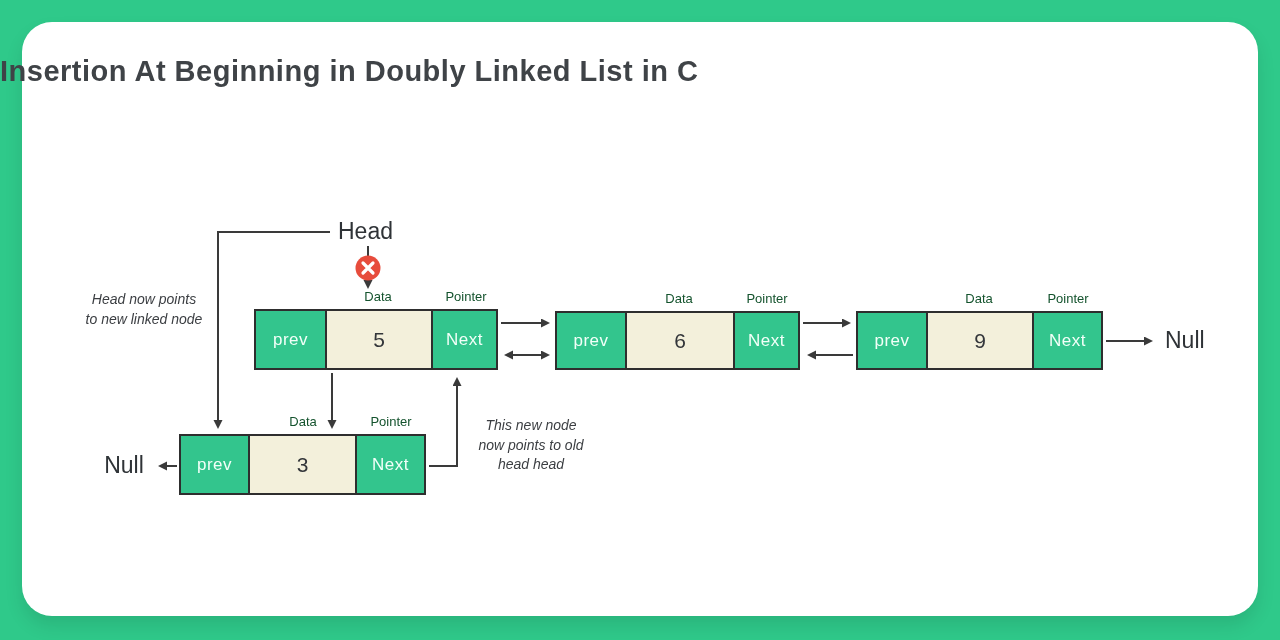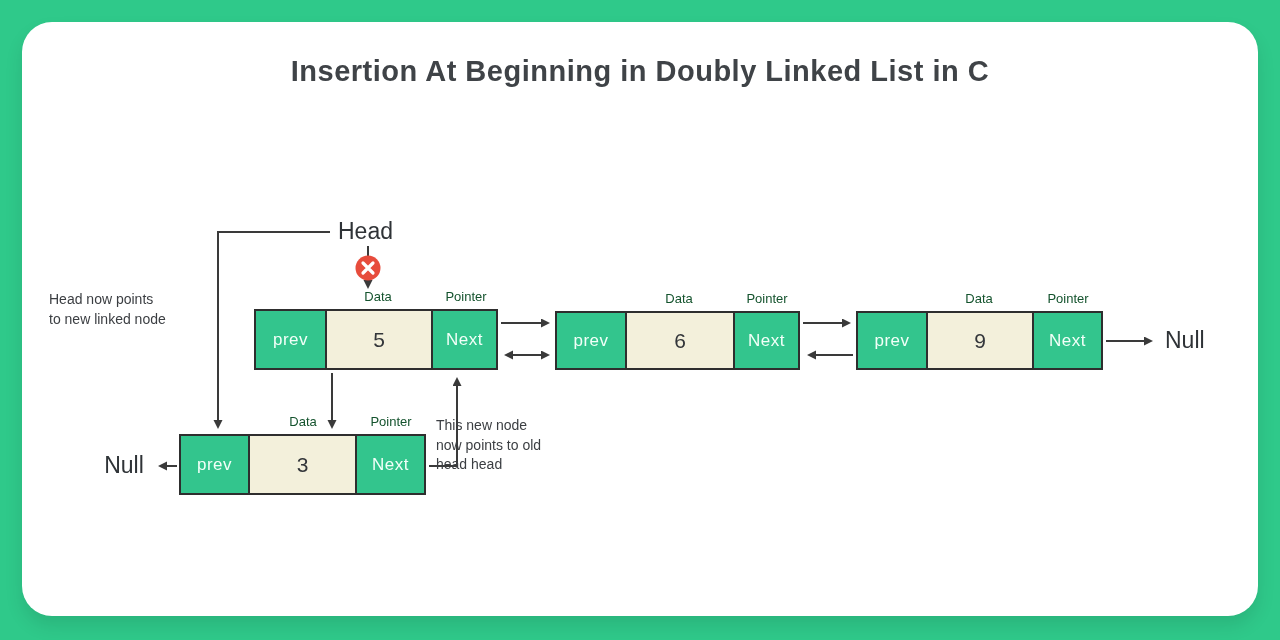--- a/index.html
+++ b/index.html
@@ -13,21 +13,21 @@
   .card {
     position:absolute;
     left:22px; top:22px; right:22px; bottom:24px;
     background:#ffffff;
     border-radius:30px;
     box-shadow:0 10px 18px rgba(0,0,0,0.10);
   }
   .title {
     position:absolute;
     left:0; right:0; top:55px;
-    text-align:center;
+    text-align:left;
     font-size:29px;
     font-weight:600;
     letter-spacing:0.5px;
     color:#3f4347;
   }
   .wires {
     position:absolute;
     left:0; top:0;
     width:1280px; height:640px;
     pointer-events:none;
@@ -65,24 +65,25 @@
   }
   .big-label {
     position:absolute;
     font-size:23px;
     color:#2f3337;
     white-space:nowrap;
   }
   .note {
     position:absolute;
     width:190px;
-    text-align:left;
+    text-align:center;
     font-size:14px;
     line-height:19.5px;
     color:#3b3e42;
+    font-style:italic;
   }
   .note span { display:block; }
 </style>
 </head>
 <body>
 
 <div class="card"></div>
 
 <div class="title">Insertion At Beginning in Doubly Linked List in C</div>
 

